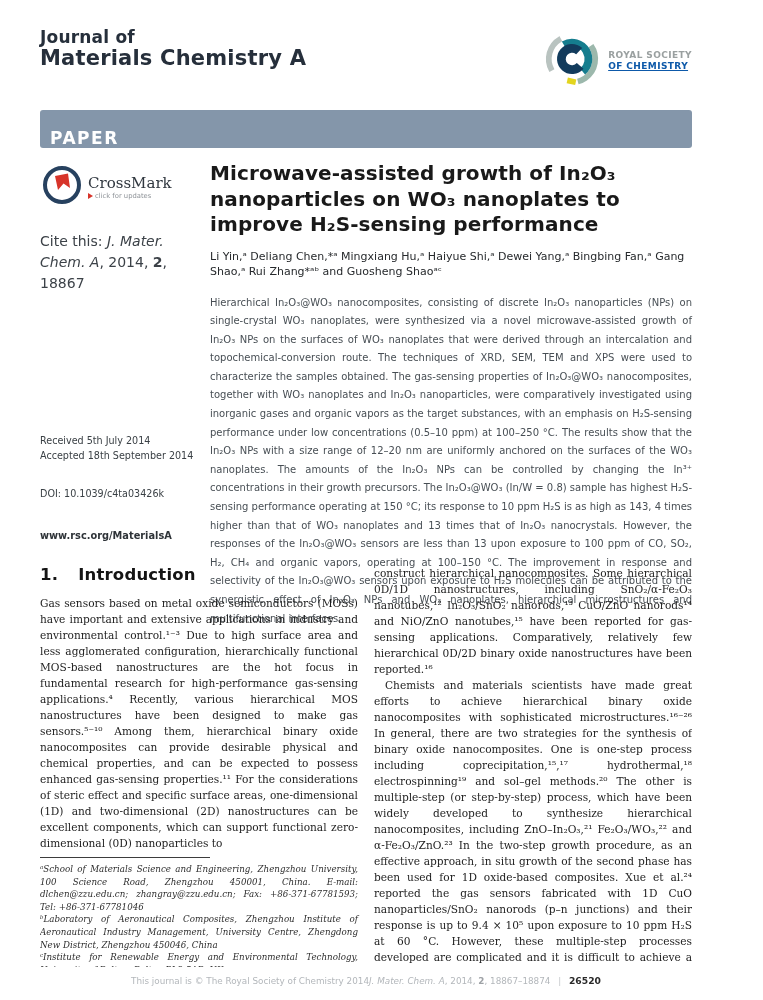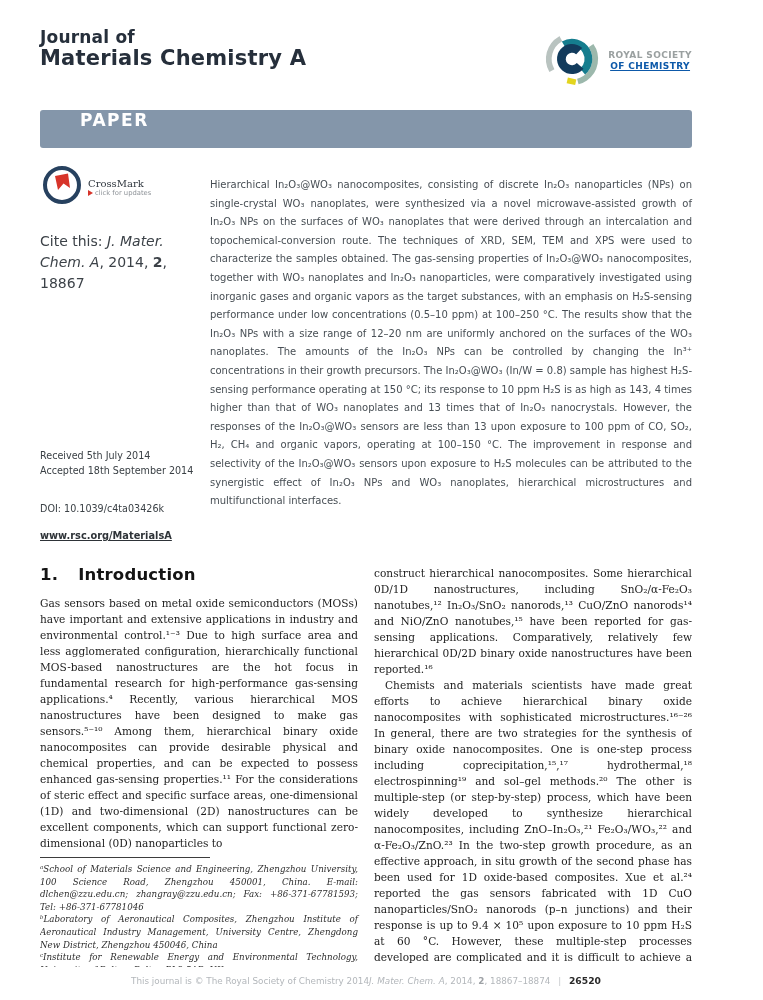--- a/index.html
+++ b/index.html
@@ -11,44 +11,44 @@
     color:#1e1e1e;
     overflow:hidden;
     box-sizing:border-box;
     padding:28px 40px 0 40px;
   }
   
   .hdr{display:flex;justify-content:space-between;align-items:flex-start;}
   .logotype{font-family:"DejaVu Sans",sans-serif;color:#262f3b;font-weight:bold;line-height:1.12;}
   .logotype .l1{font-size:17px;letter-spacing:.2px;}
   .logotype .l2{font-size:21px;letter-spacing:.2px;}
-  .rsc{display:flex;align-items:center;gap:7px;margin-top:2px;text-align:center;}
+  .rsc{display:flex;align-items:center;gap:7px;margin-top:2px;}
   .rsc-text{line-height:1.25;letter-spacing:.4px;}
   .rsc-text .r1{font-size:9px;color:#9aa0a0;font-weight:bold;}
   .rsc-text .r2{font-size:9px;color:#0d59a9;font-weight:bold;text-decoration:underline;}
   
   .banner{
     margin-top:18px;height:38px;background:#8496aa;border-radius:3px;
-    display:flex;align-items:flex-start;padding-left:40px;
+    display:flex;align-items:flex-end;padding-left:10px;
     color:#ffffff;font-size:17px;font-weight:bold;letter-spacing:1.5px;
   }
   
   .art-head{display:flex;gap:12px;margin-top:13px;height:396px;}
   .meta-col{width:158px;flex-shrink:0;display:flex;flex-direction:column;}
   .crossmark{display:flex;align-items:center;gap:6px;margin:4px 0 22px 2px;cursor:pointer;}
-  .cm-text .cm1{font-family:"DejaVu Serif",serif;font-size:10px;color:#30373f;}
+  .cm-text .cm1{font-family:"DejaVu Serif",serif;font-size:15px;color:#30373f;}
   .cm-text .cm2{font-size:6.8px;color:#8d9297;display:flex;align-items:center;gap:2px;text-align:right;}
   .cm-arrow{width:0;height:0;border-top:3px solid transparent;border-bottom:3px solid transparent;border-left:5px solid #d7342a;display:inline-block;}
   .cite{font-size:14px;color:#3c4248;line-height:1.5;}
   .cite .j{font-style:italic;}
   .cite .v{font-weight:bold;}
   .meta-bottom{margin-top:auto;padding-bottom:16px;}
   .rec{font-size:9.6px;color:#3a4045;line-height:1.5;}
   .doi{font-size:9.6px;color:#3a4045;margin-top:25px;}
-  .web{font-size:9.8px;color:#2e3338;font-weight:bold;margin-top:16px;cursor:pointer;text-decoration:underline;}
+  .web{font-size:9.8px;color:#2e3338;font-weight:bold;margin-top:31px;cursor:pointer;}
   .title-col{flex:1;min-width:0;}
   .title{font-size:20px;line-height:25.5px;font-weight:bold;color:#191919;margin:0;letter-spacing:.1px;}
   .authors{margin-top:11px;font-size:11px;line-height:15px;color:#26292c;}
   .abstract{margin-top:15px;font-size:10px;line-height:18.6px;color:#474e54;text-align:justify;}
   
   .body-sec{margin-top:8px;}
   .columns{display:flex;gap:16px;height:402px;overflow:hidden;}
   .col{width:333px;font-family:"DejaVu Serif","DejaVu Sans",serif;font-size:10.6px;line-height:16px;text-align:justify;color:#1d1d1d;}
   .col-left{display:flex;flex-direction:column;}
   h2.sec-h{display:flex;gap:20px;align-items:baseline;margin:2px 0 12px 0;
@@ -124,20 +124,22 @@
         <div class="rec">
           <div>Received 5th July 2014</div>
           <div>Accepted 18th September 2014</div>
         </div>
         <div class="doi">DOI: 10.1039/c4ta03426k</div>
         <div class="web">www.rsc.org/MaterialsA</div>
       </div>
     </div>
 
     <div class="title-col">
+      <h1 class="title">Microwave-assisted growth of In₂O₃ nanoparticles on WO₃ nanoplates to improve H₂S-sensing performance</h1>
+      <div class="authors">Li Yin,ᵃ Deliang Chen,*ᵃ Mingxiang Hu,ᵃ Haiyue Shi,ᵃ Dewei Yang,ᵃ Bingbing Fan,ᵃ Gang Shao,ᵃ Rui Zhang*ᵃᵇ and Guosheng Shaoᵃᶜ</div>
       <div class="abstract">Hierarchical In₂O₃@WO₃ nanocomposites, consisting of discrete In₂O₃ nanoparticles (NPs) on single-crystal WO₃ nanoplates, were synthesized via a novel microwave-assisted growth of In₂O₃ NPs on the surfaces of WO₃ nanoplates that were derived through an intercalation and topochemical-conversion route. The techniques of XRD, SEM, TEM and XPS were used to characterize the samples obtained. The gas-sensing properties of In₂O₃@WO₃ nanocomposites, together with WO₃ nanoplates and In₂O₃ nanoparticles, were comparatively investigated using inorganic gases and organic vapors as the target substances, with an emphasis on H₂S-sensing performance under low concentrations (0.5–10 ppm) at 100–250 °C. The results show that the In₂O₃ NPs with a size range of 12–20 nm are uniformly anchored on the surfaces of the WO₃ nanoplates. The amounts of the In₂O₃ NPs can be controlled by changing the In³⁺ concentrations in their growth precursors. The In₂O₃@WO₃ (In/W = 0.8) sample has highest H₂S-sensing performance operating at 150 °C; its response to 10 ppm H₂S is as high as 143, 4 times higher than that of WO₃ nanoplates and 13 times that of In₂O₃ nanocrystals. However, the responses of the In₂O₃@WO₃ sensors are less than 13 upon exposure to 100 ppm of CO, SO₂, H₂, CH₄ and organic vapors, operating at 100–150 °C. The improvement in response and selectivity of the In₂O₃@WO₃ sensors upon exposure to H₂S molecules can be attributed to the synergistic effect of In₂O₃ NPs and WO₃ nanoplates, hierarchical microstructures and multifunctional interfaces.</div>
     </div>
   </div>
 
   <div class="body-sec">
     <div class="columns">
       <div class="col col-left">
         <h2 class="sec-h">
           <span>1.</span>
           <span>Introduction</span>

